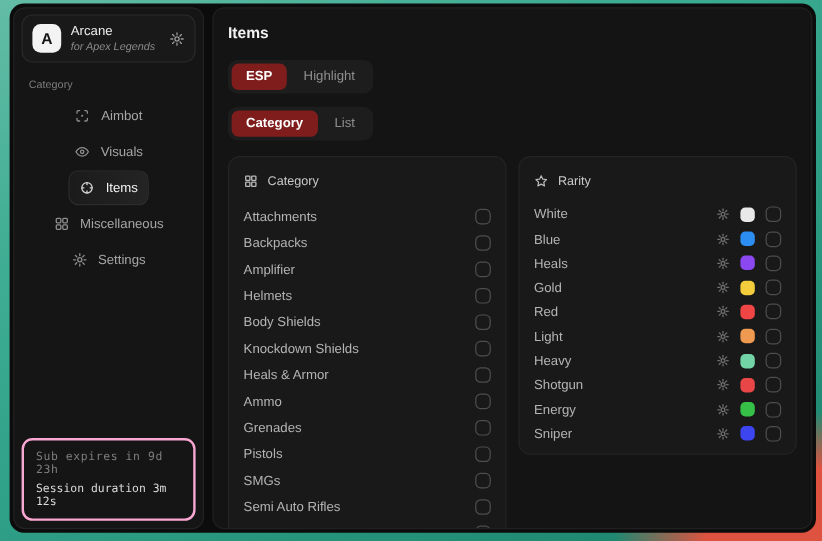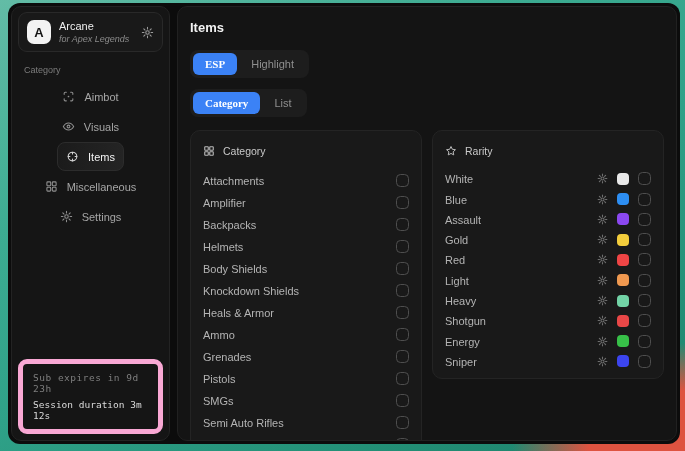--- a/index.html
+++ b/index.html
@@ -48,41 +48,41 @@
   }
   .nav-item.active {
     background:linear-gradient(90deg,#1b1b1b,#242424);
     border-color:#2c2c2c; color:#f3f3f3;
   }
   .nav-icon { width:13px; height:13px; color:#8f8f8f; flex-shrink:0; }
   .nav-item.active .nav-icon { color:#d4d4d4; }
   svg { display:block; width:100%; height:100%; }
 
   .side-footer {
-    margin-top:auto; border:5px solid #f9a8d4; border-radius:9px;
+    margin-top:auto; border:2px solid #f9a8d4; border-radius:9px;
     padding:8px 10px; font-family:"DejaVu Sans Mono", monospace;
   }
   .footer-line1 { font-size:9.5px; color:#7e7e7e; letter-spacing:.5px; }
   .footer-line2 { font-size:9.5px; color:#dadada; margin-top:5px; }
 
   
   .main {
     flex:1; background:#141414; border:1px solid #212121; border-radius:10px;
     padding:11px 12px; overflow:hidden; display:flex; flex-direction:column;
   }
   .page-title { font-size:13px; font-weight:bold; color:#f2f2f2; margin:2px 0 15px; }
 
   .seg {
     display:inline-flex; align-self:flex-start;
     background:#1d1d1d; border-radius:8px; padding:3px; gap:2px; margin-bottom:11px;
   }
   .seg-item {
     padding:5px 12px; border-radius:6px; font-size:11px; color:#8f8f8f; cursor:pointer;
   }
-  .seg-item.active { background:#3b82f6; color:#ffffff; font-weight:bold;font-family:Liberation Serif, serif; }
+  .seg-item.active { background:#7f1d1d; color:#ffffff; font-weight:bold; }
 
   .cols { display:flex; gap:10px; align-items:flex-start; margin-top:2px; }
   .card {
     width:234px; background:#191919; border:1px solid #242424;
     border-radius:10px; padding:8px 12px 10px;
   }
   .card-header {
     display:flex; align-items:center; gap:8px;
     font-size:10.5px; color:#c9c9c9; padding:6px 0 8px;
   }
@@ -215,26 +215,26 @@
         </div>
 
         <div>
 
             <div class="row">
               <span class="row-label">Attachments</span>
               <span class="checkbox"></span>
             </div>
 
             <div class="row">
+              <span class="row-label">Backpacks</span>
+              <span class="checkbox"></span>
+            </div>
+
+            <div class="row">
               <span class="row-label">Amplifier</span>
-              <span class="checkbox"></span>
-            </div>
-
-            <div class="row">
-              <span class="row-label">Backpacks</span>
               <span class="checkbox"></span>
             </div>
 
             <div class="row">
               <span class="row-label">Helmets</span>
               <span class="checkbox"></span>
             </div>
 
             <div class="row">
               <span class="row-label">Body Shields</span>
@@ -318,21 +318,21 @@
                     <circle cx="12" cy="12" r="3.4"></circle>
                     <path d="M12 2.5v3M12 18.5v3M2.5 12h3M18.5 12h3M5.2 5.2l2.2 2.2M16.6 16.6l2.2 2.2M18.8 5.2l-2.2 2.2M7.4 16.6l-2.2 2.2"></path>
                   </svg>
                 </span>
                 <span class="swatch" style="background: rgb(45, 142, 242);"></span>
                 <span class="checkbox"></span>
               </span>
             </div>
 
             <div class="row">
-              <span class="row-label">Assault</span>
+              <span class="row-label">Heals</span>
               <span class="rarity-right">
                 <span class="row-gear">
                   <svg viewBox="0 0 24 24" fill="none" stroke="currentColor" stroke-width="2.4" stroke-linecap="round">
                     <circle cx="12" cy="12" r="3.4"></circle>
                     <path d="M12 2.5v3M12 18.5v3M2.5 12h3M18.5 12h3M5.2 5.2l2.2 2.2M16.6 16.6l2.2 2.2M18.8 5.2l-2.2 2.2M7.4 16.6l-2.2 2.2"></path>
                   </svg>
                 </span>
                 <span class="swatch" style="background: rgb(139, 72, 240);"></span>
                 <span class="checkbox"></span>
               </span>

